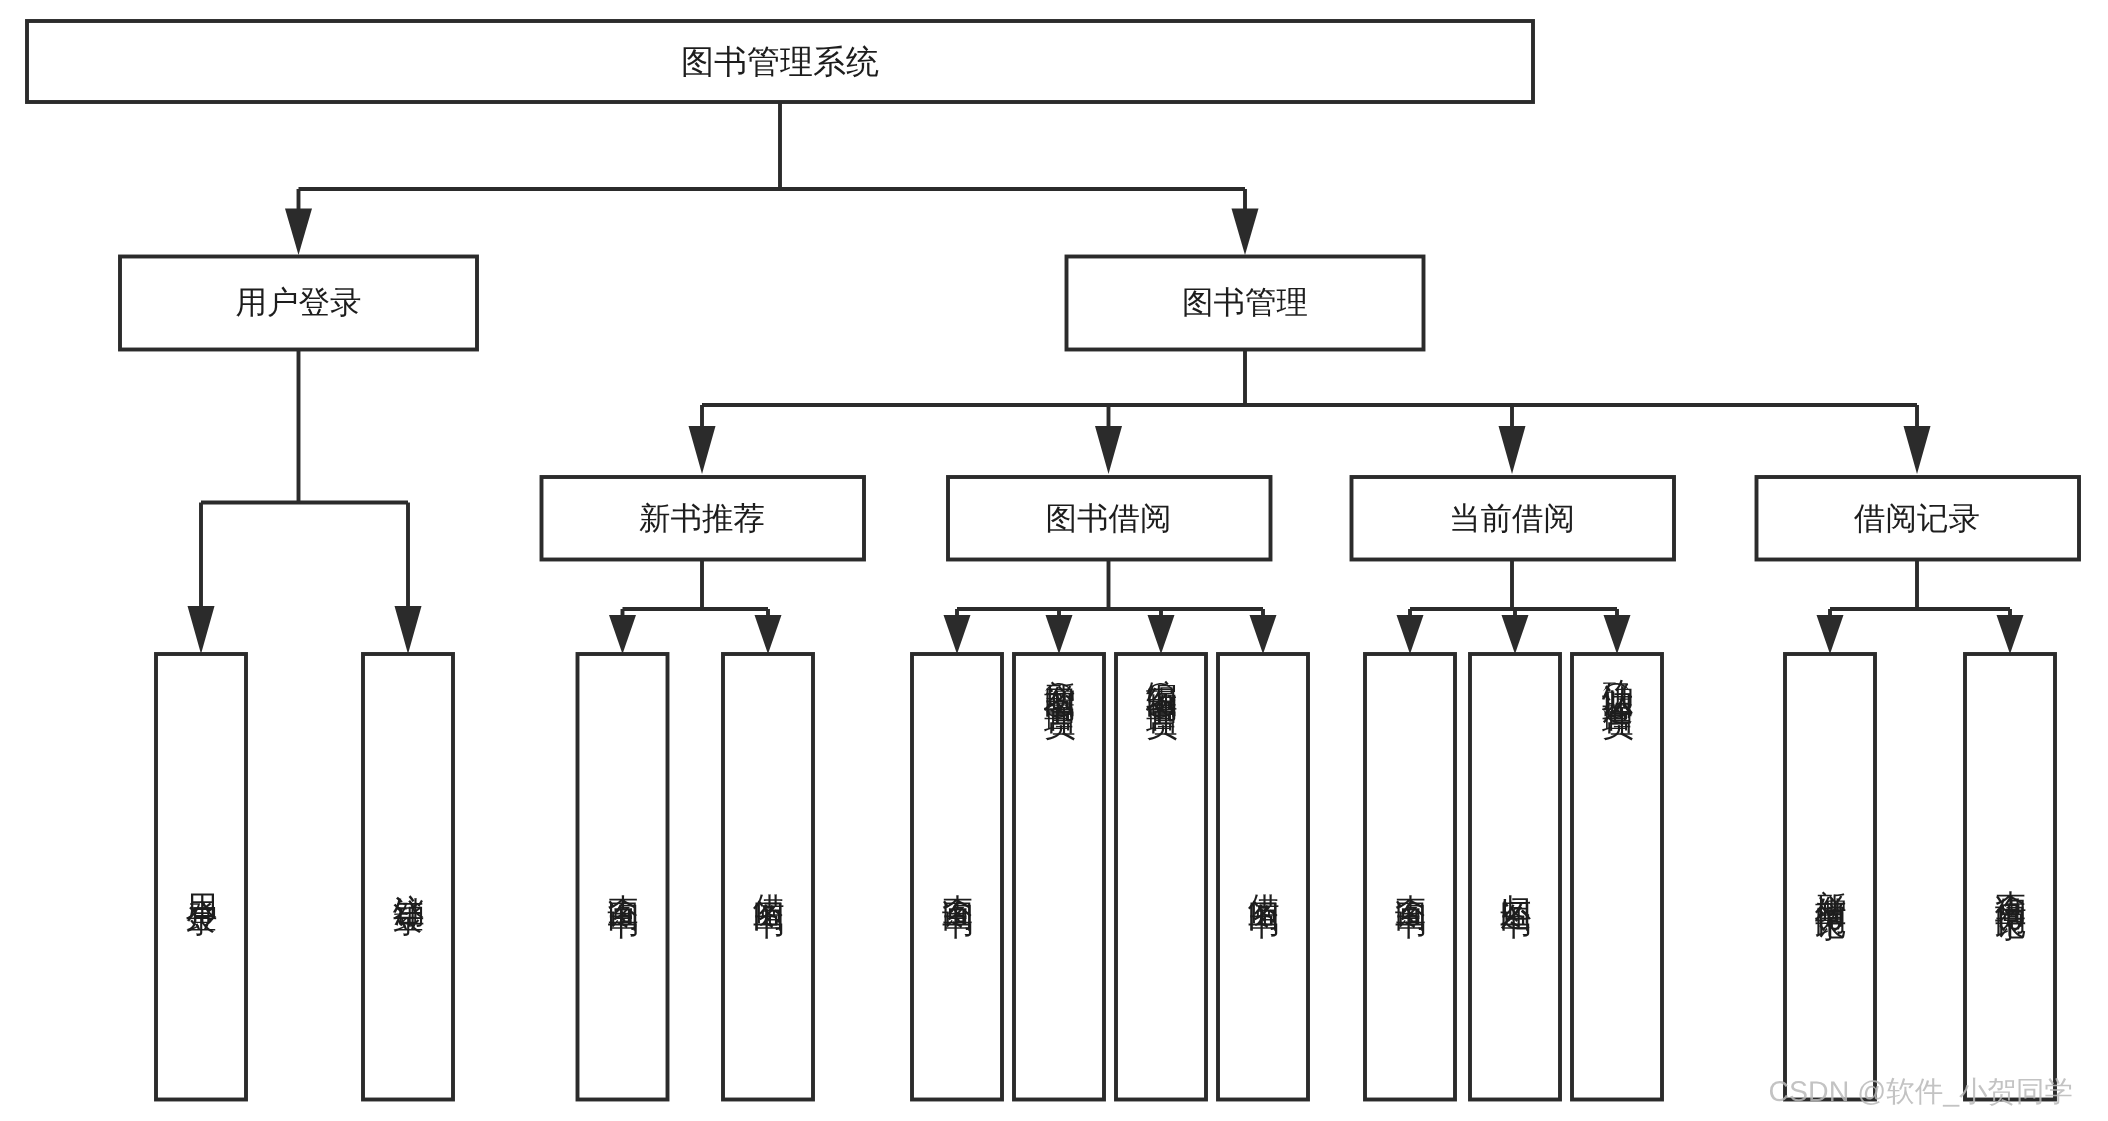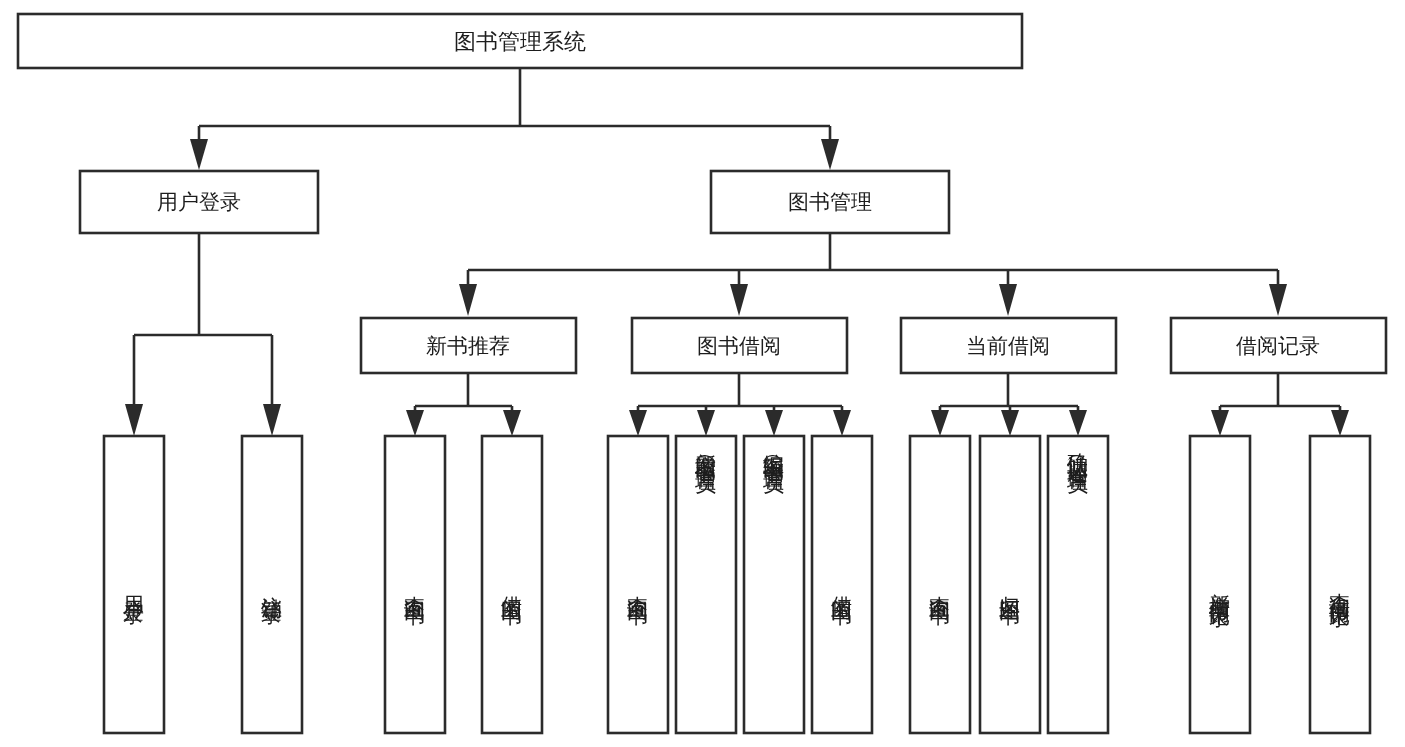--- a/index.html
+++ b/index.html
@@ -254,13 +254,14 @@
     <span class="leaf-label">确认归还（管理员）</span>
   </div>
 
   <div class="leaf-label-wrap" style="left:1190px; top:436px; width:60px; height:297px;">
     <span class="leaf-label">新增借阅记录</span>
   </div>
   <div class="leaf-label-wrap" style="left:1310px; top:436px; width:60px; height:297px;">
     <span class="leaf-label">查询借阅记录</span>
   </div>
 
+  <div class="watermark">CSDN @软件_小贺同学</div>
 </div>
 
 </body></html>

